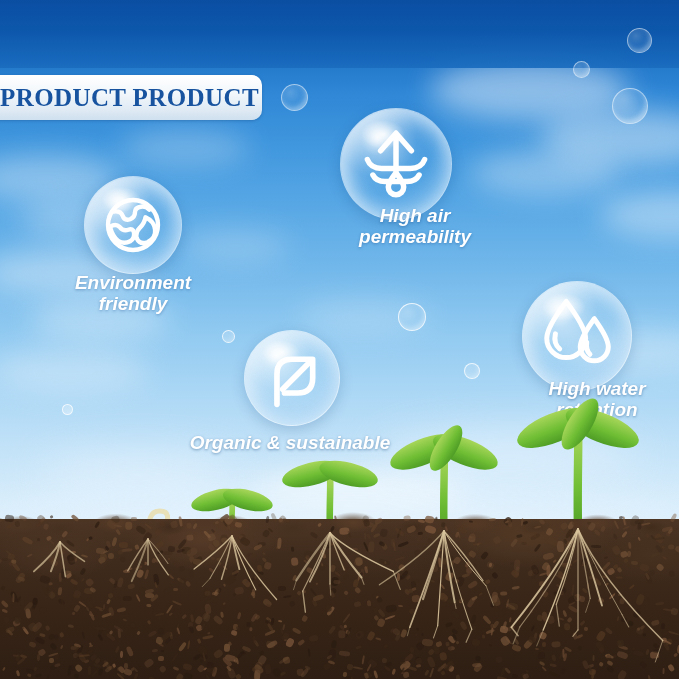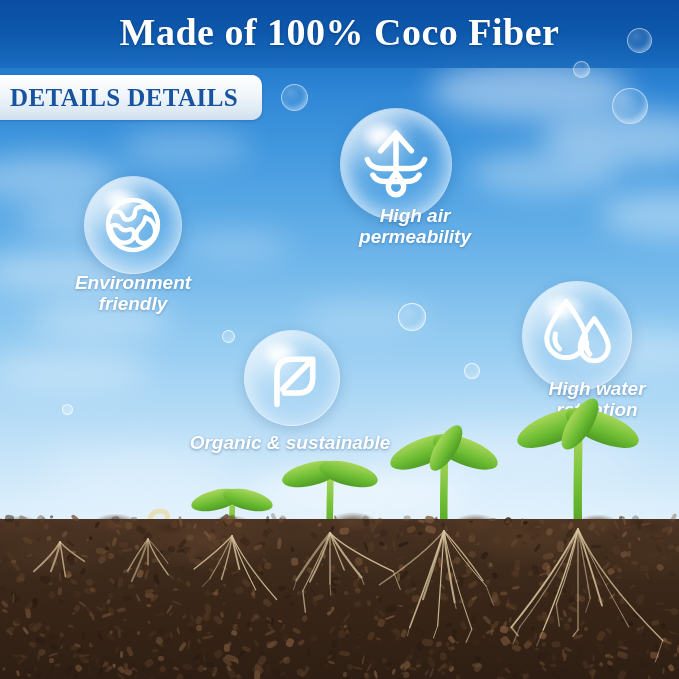--- a/index.html
+++ b/index.html
@@ -149,24 +149,23 @@
     <div class="cl" style="left:600px;top:190px;width:140px;height:48px;opacity:.38;"></div>
     <div class="cl" style="left:250px;top:470px;width:220px;height:40px;opacity:.55;"></div>
     <div class="cl2" style="left:40px;top:455px;width:200px;height:40px;opacity:.60;"></div>
     <div class="cl2" style="left:380px;top:430px;width:260px;height:52px;opacity:.55;"></div>
     <div class="cl2" style="left:0px;top:500px;width:679px;height:46px;opacity:.50;"></div>
     <div class="cl" style="left:300px;top:300px;width:130px;height:34px;opacity:.20;"></div>
     <div class="cl" style="left:560px;top:330px;width:160px;height:42px;opacity:.30;"></div>
   </div>
 
   <div class="titleband"></div>
-  <div class="title">Made of 100%  Coco Fiber</div>
 
   <div class="badge">
-    <div class="badge-text">DETAILS DETAILS</div>
+    <div class="badge-text">PRODUCT PRODUCT</div>
   </div>
 
   <div id="decor">
       <div class="dbub dk" style="left: 627px; top: 28px; width: 23px; height: 23px;"></div>
       <div class="dbub dk" style="left: 573px; top: 61px; width: 15px; height: 15px;"></div>
       <div class="dbub dk" style="left: 612px; top: 88px; width: 34px; height: 34px;"></div>
       <div class="dbub dk" style="left: 281px; top: 84px; width: 25px; height: 25px;"></div>
       <div class="dbub" style="left: 398px; top: 303px; width: 26px; height: 26px;"></div>
       <div class="dbub" style="left: 464px; top: 363px; width: 14px; height: 14px;"></div>
       <div class="dbub" style="left: 222px; top: 330px; width: 11px; height: 11px;"></div>

